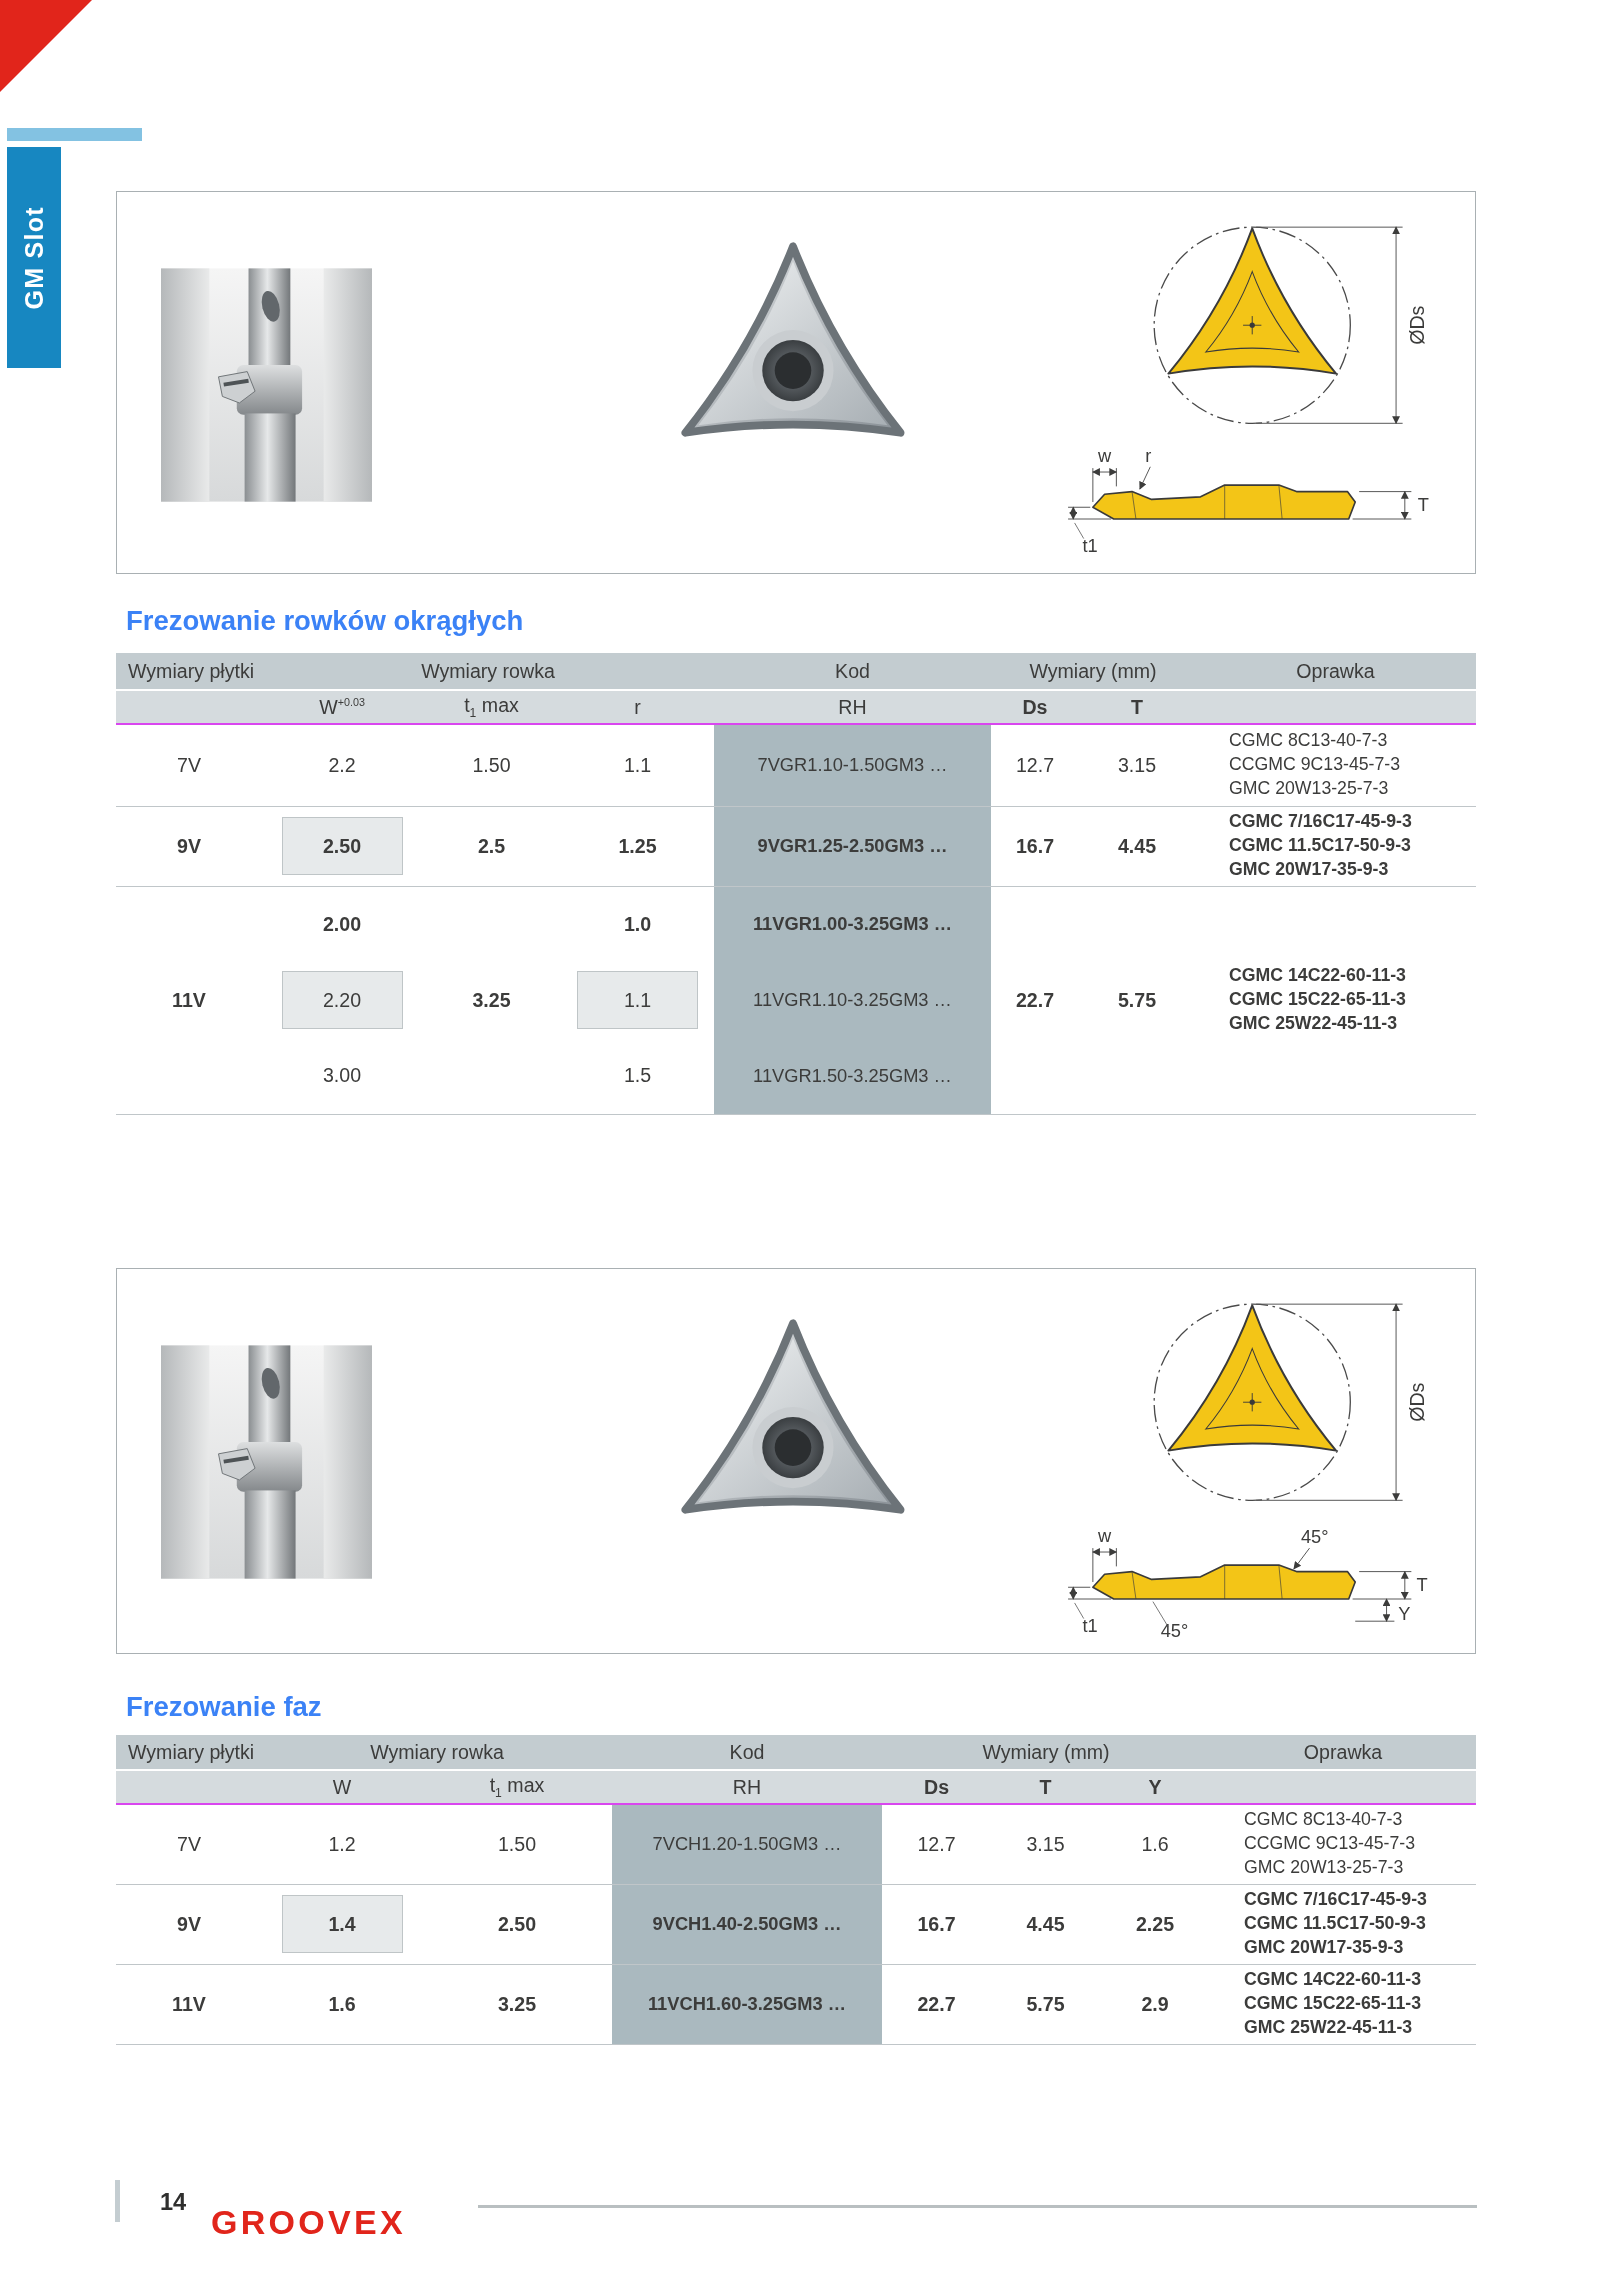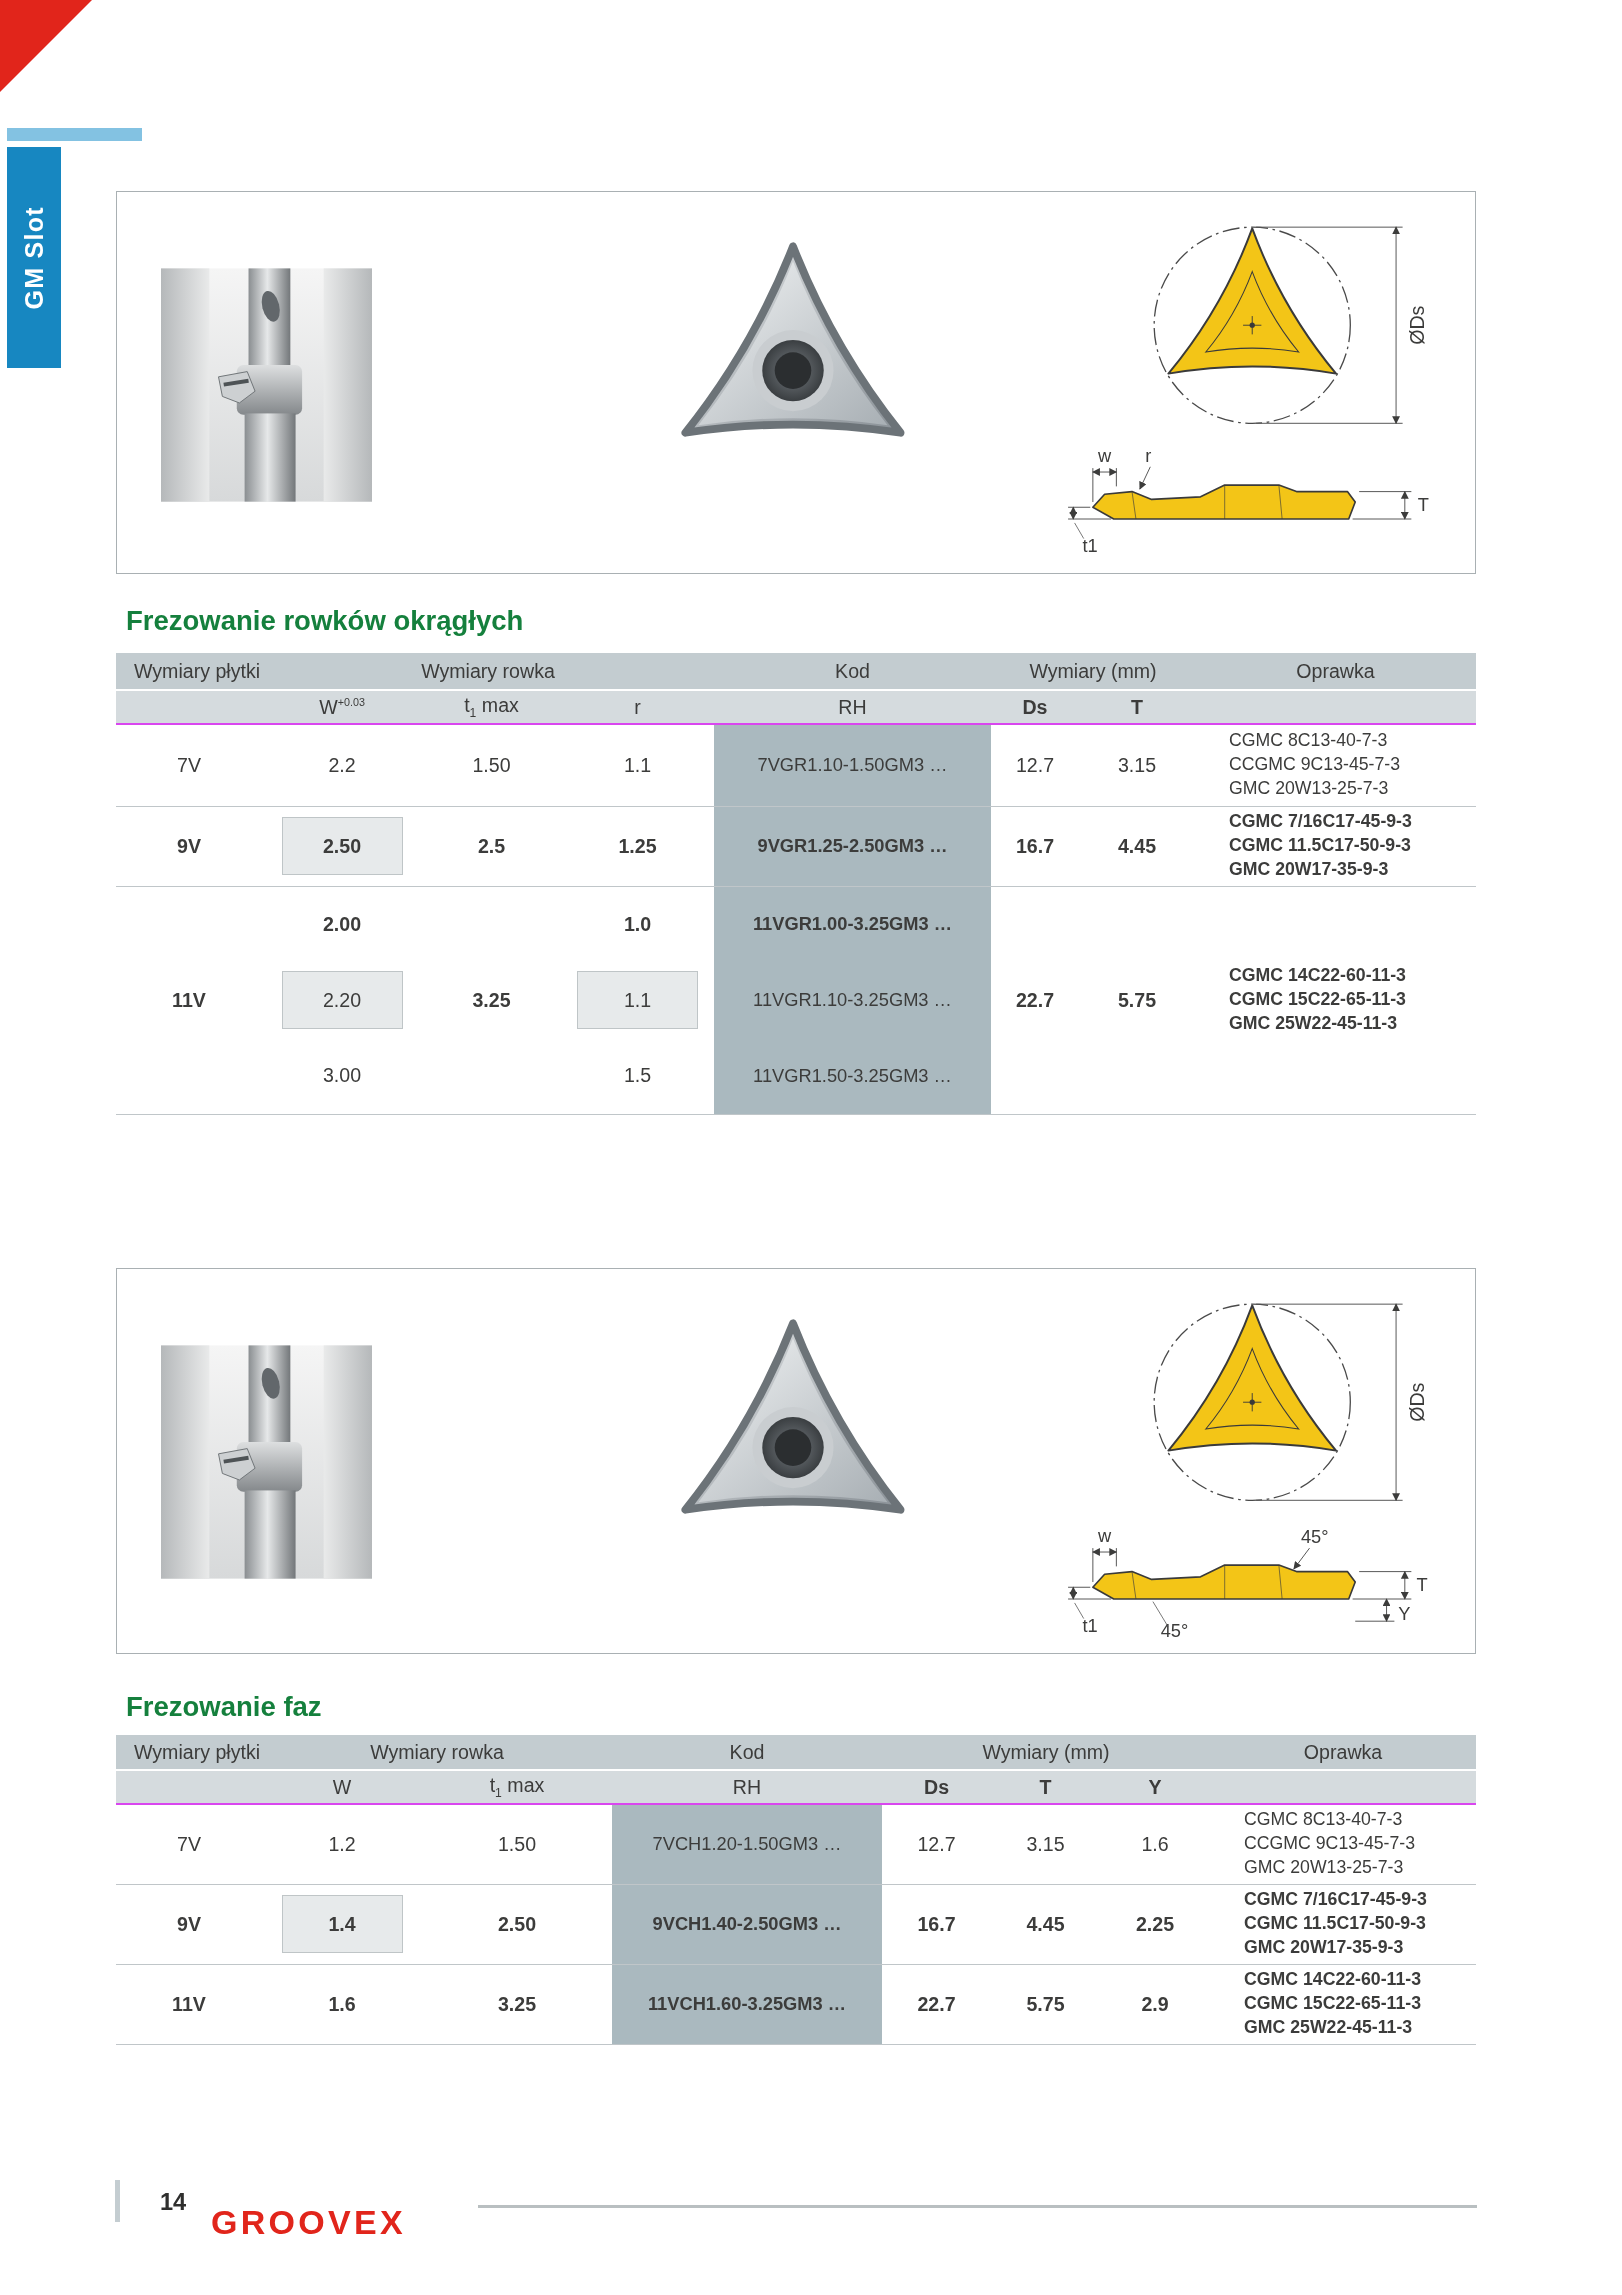--- a/index.html
+++ b/index.html
@@ -8,33 +8,33 @@
   .abs { position:absolute; }
 
   
   .corner-triangle { width:0; height:0; border-top:92px solid #e1251b; border-right:92px solid transparent; }
   .side-stripe { background:#83c2e2; }
   .side-tab { background:#1787c1; display:flex; align-items:center; justify-content:center; }
   .side-tab span { writing-mode:vertical-rl; transform:rotate(180deg); color:#ffffff; font-size:25px; font-weight:600; letter-spacing:1.3px; }
 
   
   .doc-title { font-size:35px; font-weight:bold; color:#3a3a39; }
-  .section-heading { font-size:27.5px; font-weight:bold; color:#15803d; }
+  .section-heading { font-size:27.5px; font-weight:bold; color:#3b82f6; }
 
   
   .figure-box { border:1.3px solid #a9b0b3; background:#ffffff; }
 
   svg text { font-family:"Liberation Sans", sans-serif; font-size:28px; fill:#3c3c3b; }
   svg text.dim-big { font-size:30px; }
 
   
   table.spec { position:absolute; border-collapse:collapse; table-layout:fixed; color:#3c3c3b; border-bottom:1.3px solid #c0c6c9; }
   table.spec th { font-weight:normal; font-size:19.6px; text-align:center; vertical-align:middle; }
   table.spec tr.h1 th { background:#c3ccd0; border-bottom:2px solid #ffffff; }
-  table.spec tr.h1 th.first { text-align:left; padding-left:18px; }
+  table.spec tr.h1 th.first { text-align:left; padding-left:12px; }
   table.spec tr.h2 th { background:#d5dbde; border-bottom:2px solid #d946ef; }
   table.spec tr.h2 th.bold { font-weight:bold; }
   table.spec td { text-align:center; vertical-align:middle; font-size:19.6px; }
   table.spec td.kod { background:#aab9bf; font-size:18.3px; }
   table.spec td.oprawka { text-align:left; padding-left:34px; font-size:17.7px; line-height:1.35; }
   table.spec tr.sep td { border-top:1.3px solid #c0c6c9;font-weight:bold; }
   table.spec sup { font-size:0.55em; vertical-align:super; }
   table.spec sub { font-size:0.62em; vertical-align:sub; }
   .valbox { display:inline-flex; align-items:center; justify-content:center; min-width:121px; height:58px; background:#e7eaeb; border:0.7px solid #bfc5c7; }
 

